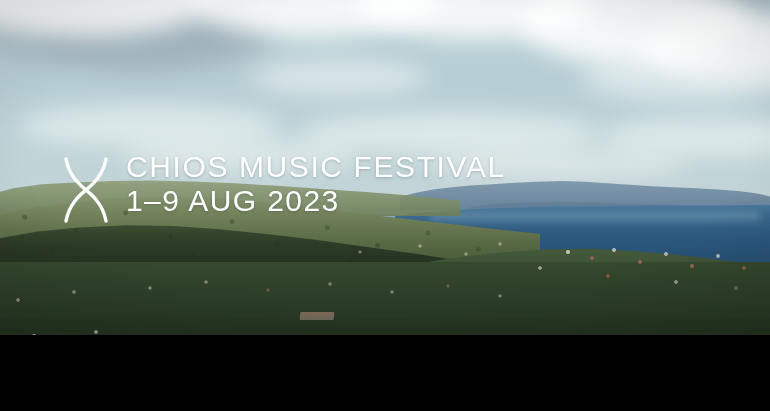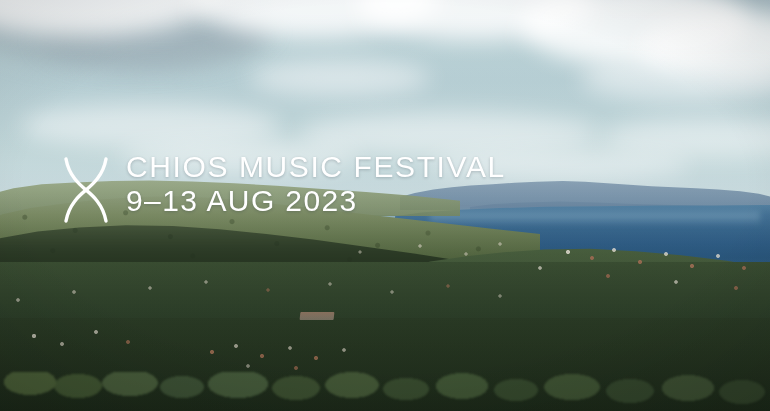--- a/index.html
+++ b/index.html
@@ -8,21 +8,21 @@
     padding: 0;
     background: #000;
   }
   body {
     font-family: "Liberation Sans", sans-serif;
   }
 
   #banner {
     position: relative;
     width: 770px;
-    height: 411px;
+    height: 335px;
     overflow: hidden;
     background: #8fb0bd;
     user-select: none;
   }
 
   
   .photo {
     position: absolute;
     inset: 0;
     overflow: hidden;
@@ -358,18 +358,18 @@
     <div class="logo-mark">
       <svg width="52" height="68" viewBox="0 0 52 68" fill="none" aria-hidden="true">
 
         <path d="M6 3 C 9 20, 20 29, 26 34 C 32 39, 43 48, 46 65" stroke="#ffffff" stroke-width="3.4" stroke-linecap="round" fill="none"></path>
         <path d="M46 3 C 43 20, 32 29, 26 34 C 20 39, 9 48, 6 65" stroke="#ffffff" stroke-width="3.4" stroke-linecap="round" fill="none"></path>
       </svg>
     </div>
 
     <div class="title-block">
       <div class="festival-title">CHIOS MUSIC FESTIVAL</div>
-      <div class="festival-dates">9–13 AUG 2023</div>
+      <div class="festival-dates">1–9 AUG 2023</div>
     </div>
 
   </div>
 
 </div>
 
 </body></html>

